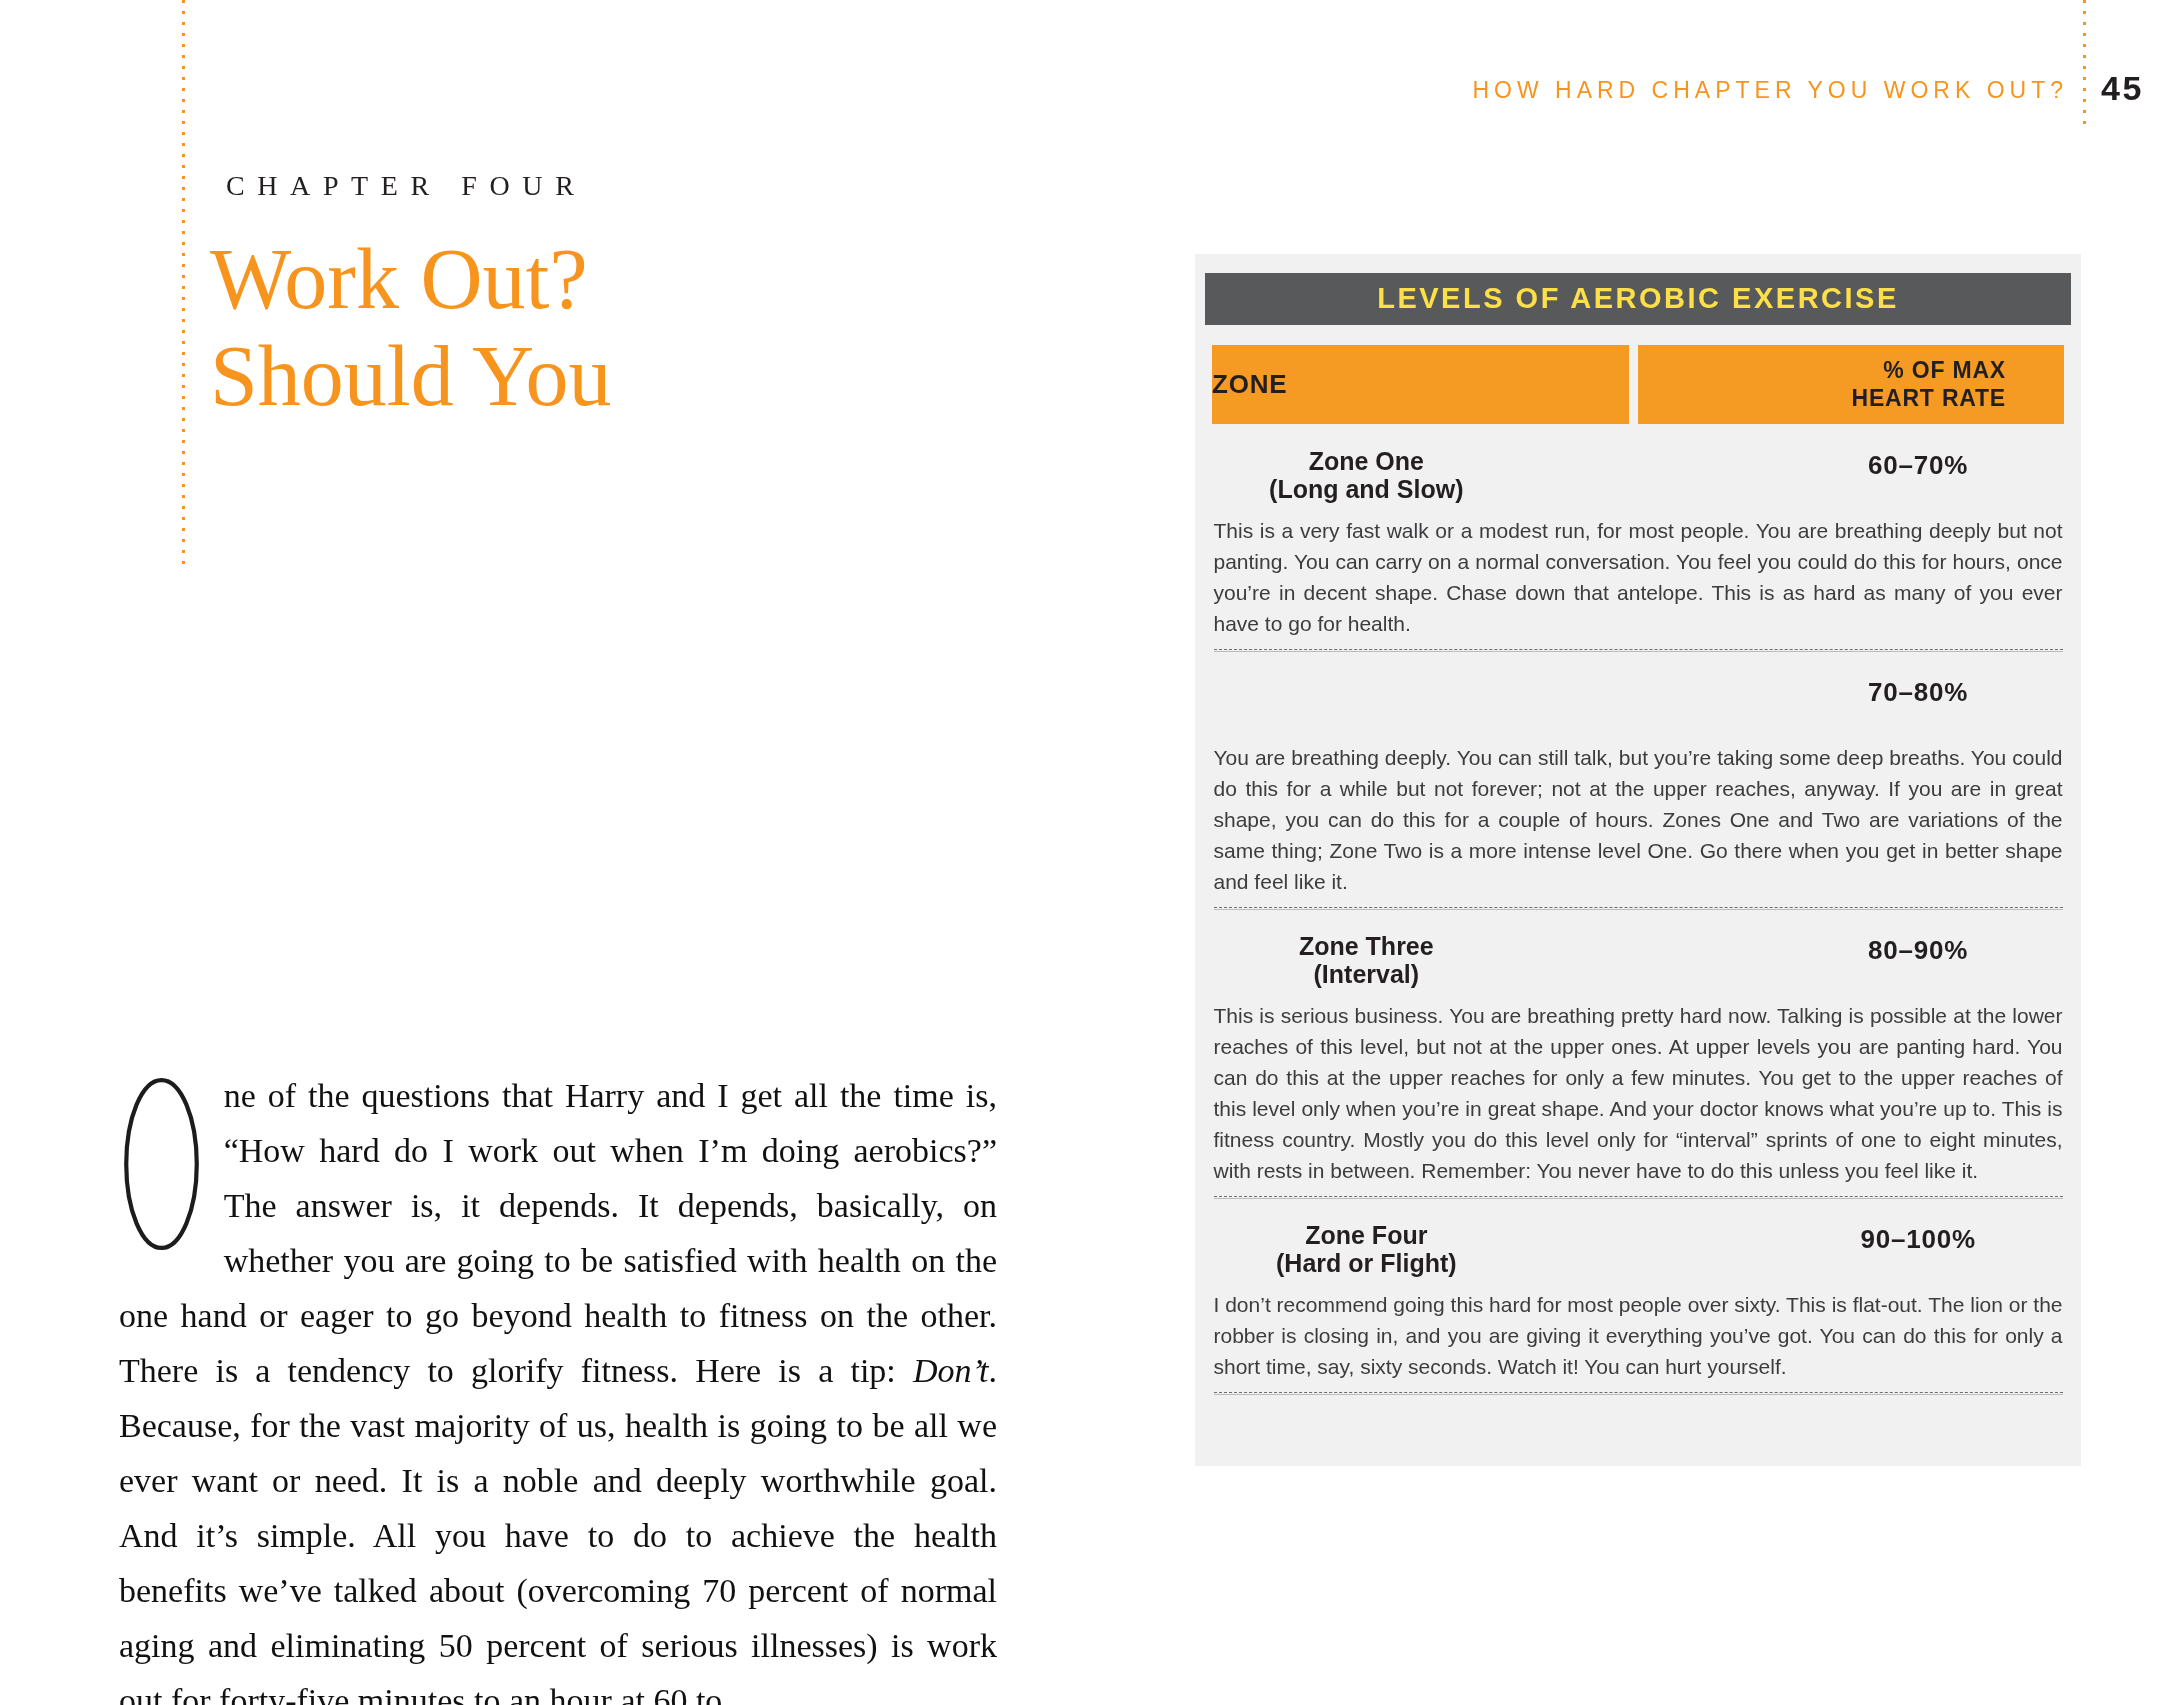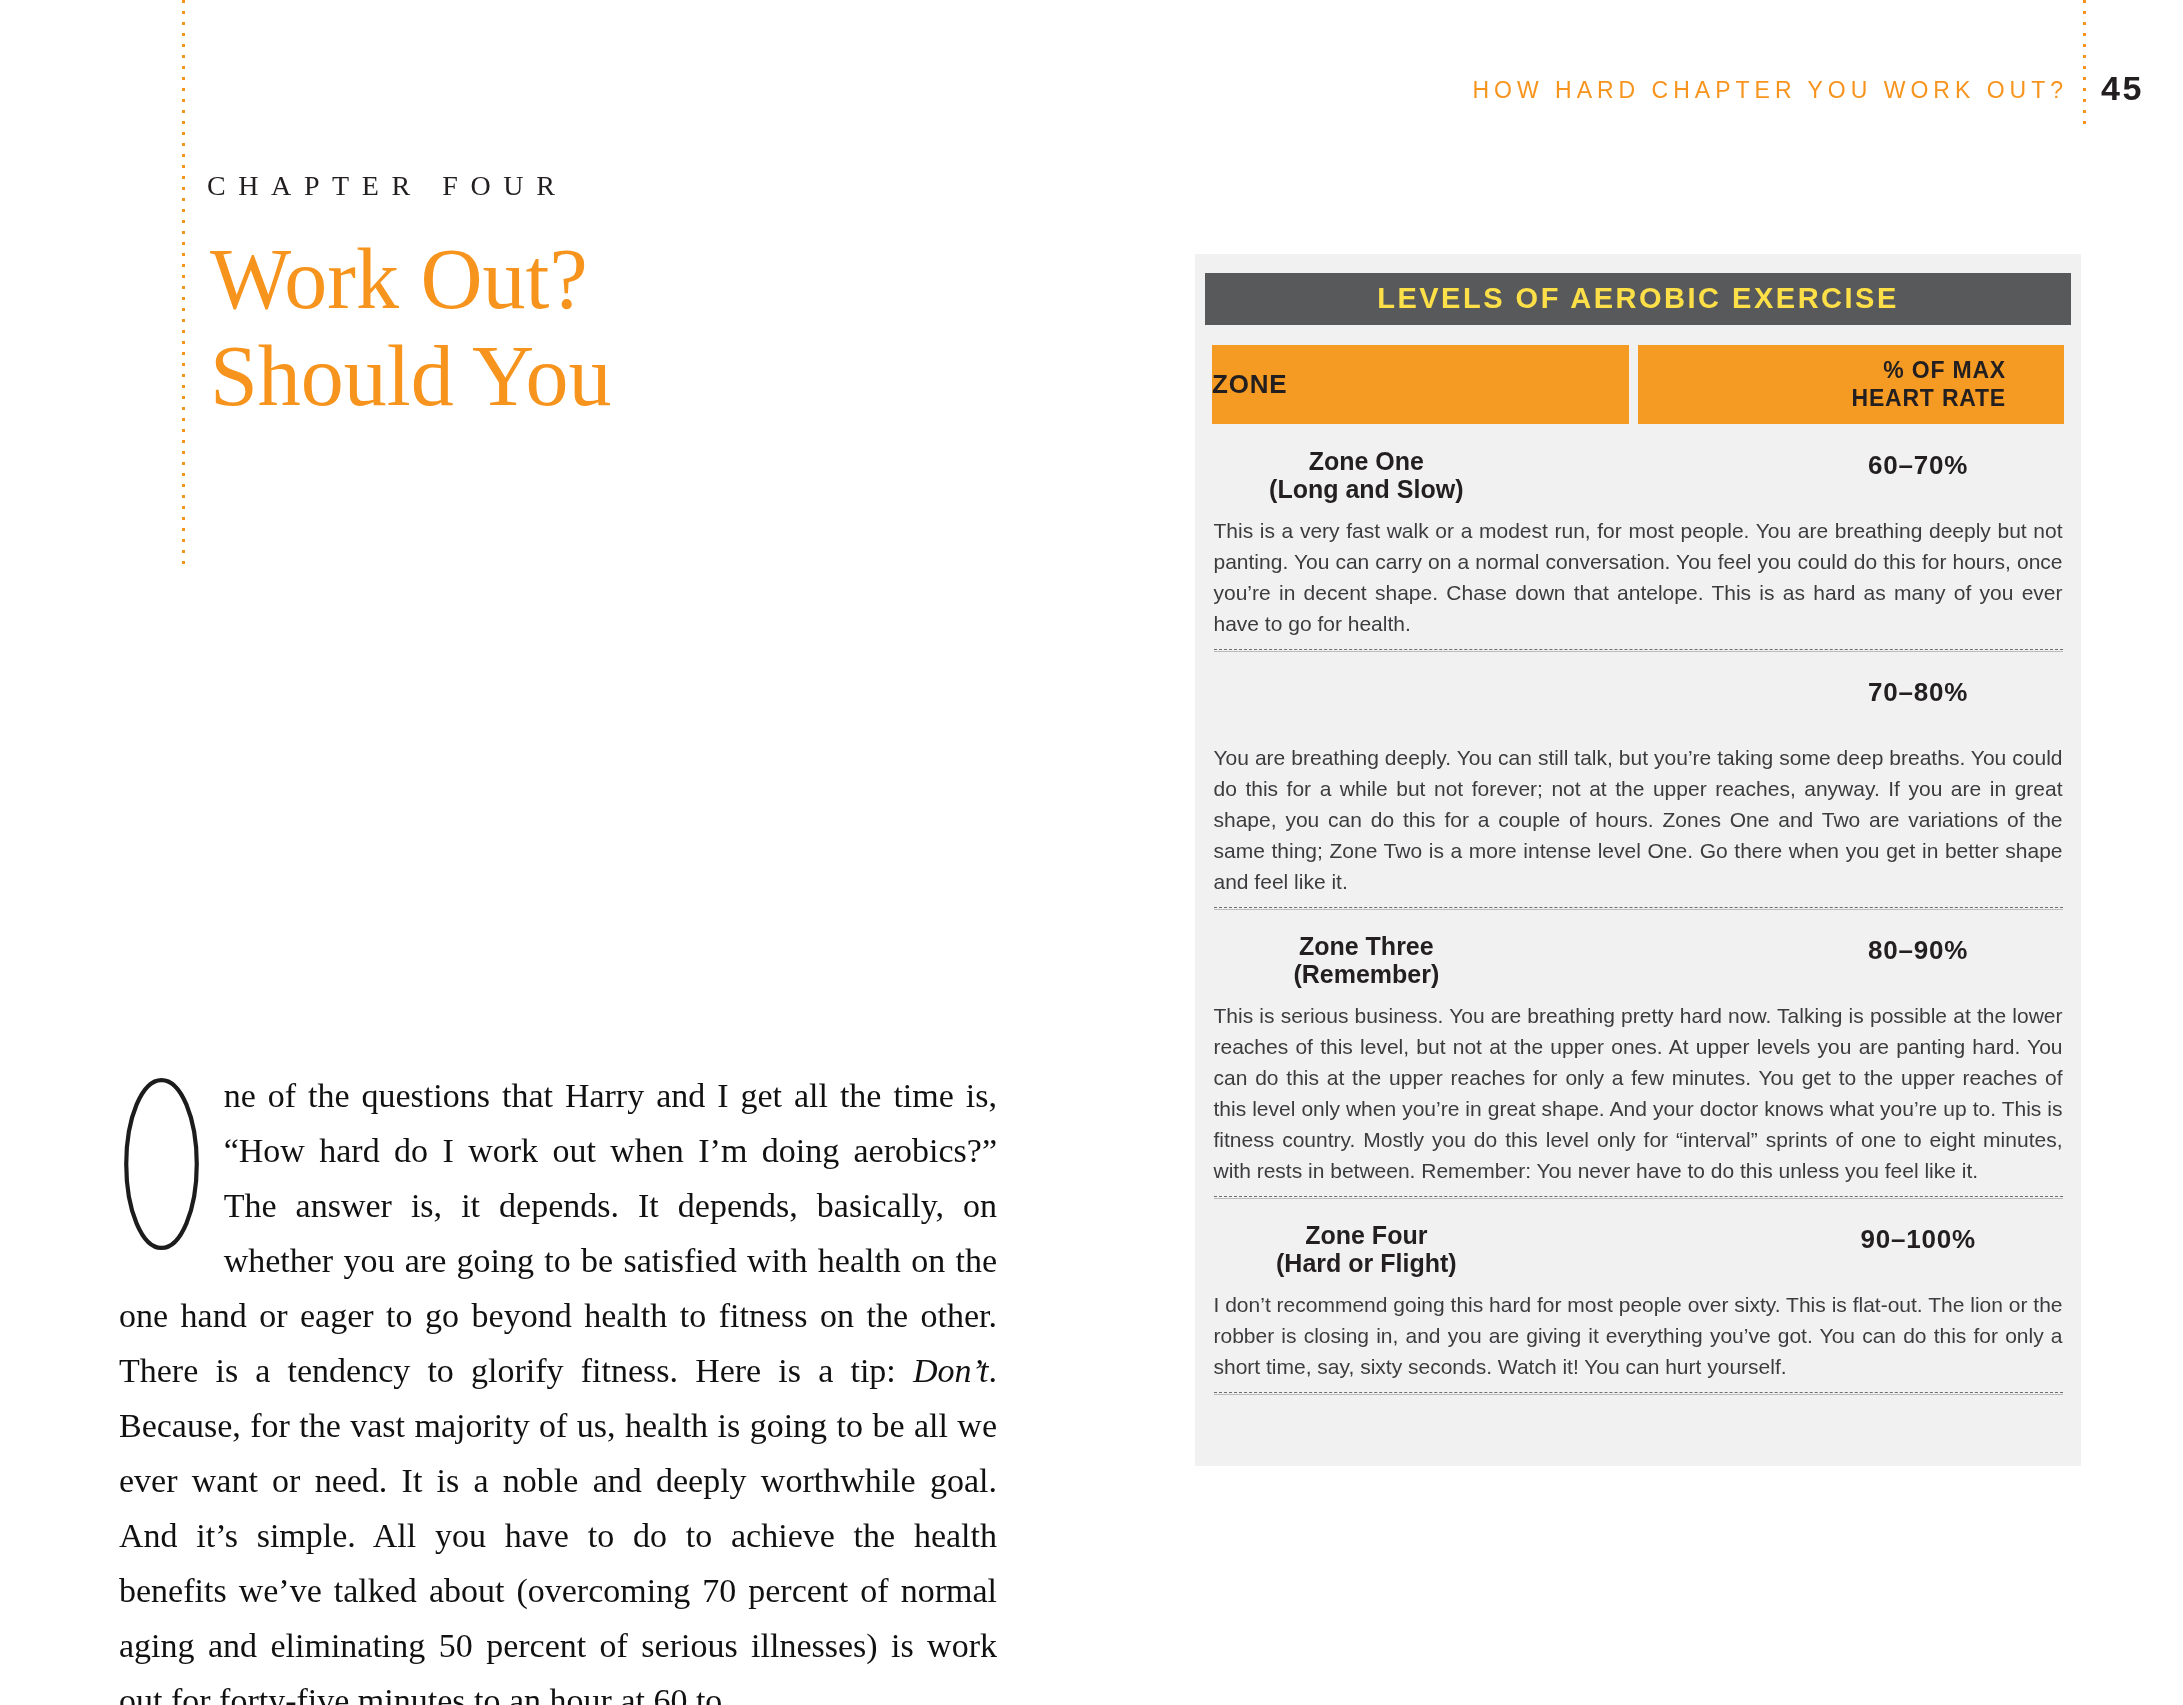--- a/index.html
+++ b/index.html
@@ -35,21 +35,21 @@
     font-size:23px;letter-spacing:5px;font-weight:400;
     white-space:nowrap;
   }
   .page-num{
     position:absolute;left:2101px;top:69px;
     color:var(--ink);font-size:34px;font-weight:700;letter-spacing:2.5px;
   }
 
   
   .kicker{
-    position:absolute;left:207px;top:170px;
+    position:absolute;left:226px;top:170px;
     font-family:"Liberation Serif",serif;
     font-size:28px;letter-spacing:12.6px;color:var(--ink);
   }
   .chapter-title{
     position:absolute;left:210px;top:231px;
     font-family:"Liberation Serif",serif;
     font-size:86px;line-height:97px;color:var(--accent-orange);
     font-weight:400;
   }
 
@@ -178,21 +178,21 @@
           <div class="zone-range">70–80%</div>
         </div>
         <p class="zone-desc">You are breathing deeply. You can still talk, but you’re taking some deep breaths. You could do this for a while but not forever; not at the upper reaches, anyway. If you are in great shape, you can do this for a couple of hours. Zones One and Two are variations of the same thing; Zone Two is a more intense level One. Go there when you get in better shape and feel like it.</p>
         <div class="divider"></div>
       </div>
 
       <div>
         <div class="zone-head">
           <div class="zone-name-wrap">
             <div class="zone-name">Zone Three</div>
-            <div class="zone-sub">(Remember)</div>
+            <div class="zone-sub">(Interval)</div>
           </div>
           <div class="zone-range">80–90%</div>
         </div>
         <p class="zone-desc">This is serious business. You are breathing pretty hard now. Talking is possible at the lower reaches of this level, but not at the upper ones. At upper levels you are panting hard. You can do this at the upper reaches for only a few minutes. You get to the upper reaches of this level only when you’re in great shape. And your doctor knows what you’re up to. This is fitness country. Mostly you do this level only for “interval” sprints of one to eight minutes, with rests in between. Remember: You never have to do this unless you feel like it.</p>
         <div class="divider"></div>
       </div>
 
       <div>
         <div class="zone-head">
           <div class="zone-name-wrap">

